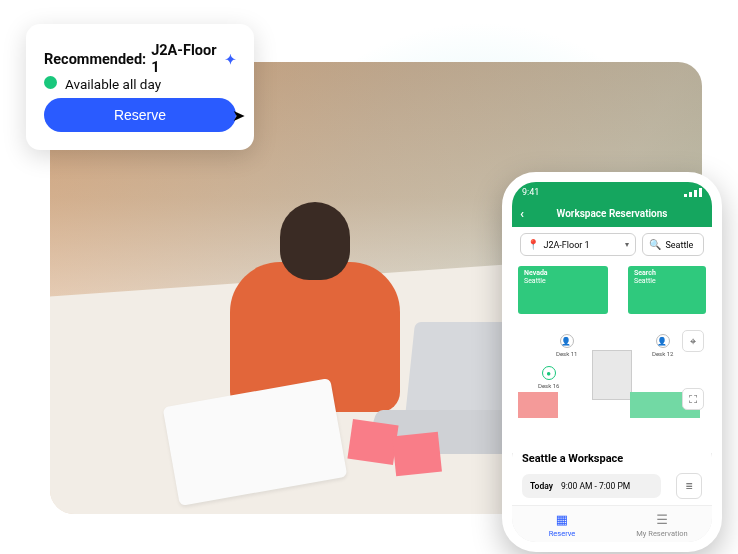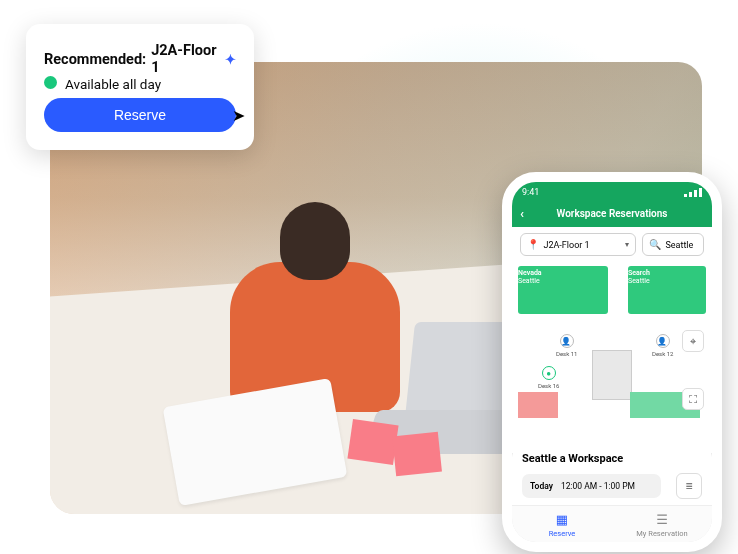--- a/index.html
+++ b/index.html
@@ -217,21 +217,21 @@
     flex:1;
     position:relative;
     overflow:hidden;
   }
   .room {
     position:absolute;
     background:#2fc97d;
     border-radius:3px;
     color:#fff;
     font-size:7px;
-    padding:3px 0;
+    padding:3px 6px;
     font-weight:600;
   }
   .desk {
     position:absolute;
     font-size:6px;
     color:#555;
     text-align:center;
   }
   .desk .d-icon {
     width:14px; height:14px; border-radius:50%;
@@ -380,21 +380,21 @@
 
     <div class="map-ctrl" style="top:68px;">⌖</div>
     <div class="map-ctrl" style="top:126px;">⛶</div>
   </div>
 
   <div class="reserve-panel">
     <h4>Seattle a Workspace</h4>
     <div class="time-row">
       <div class="time-chip">
         <span class="t-day">Today</span>
-        <span>12:00 AM - 1:00 PM</span>
+        <span>9:00 AM - 7:00 PM</span>
       </div>
       <div class="filter-btn">
         <span>≡</span>
       </div>
     </div>
   </div>
 
   <div class="tabbar">
     <div class="tab active">
       <span class="t-icon">▦</span>

